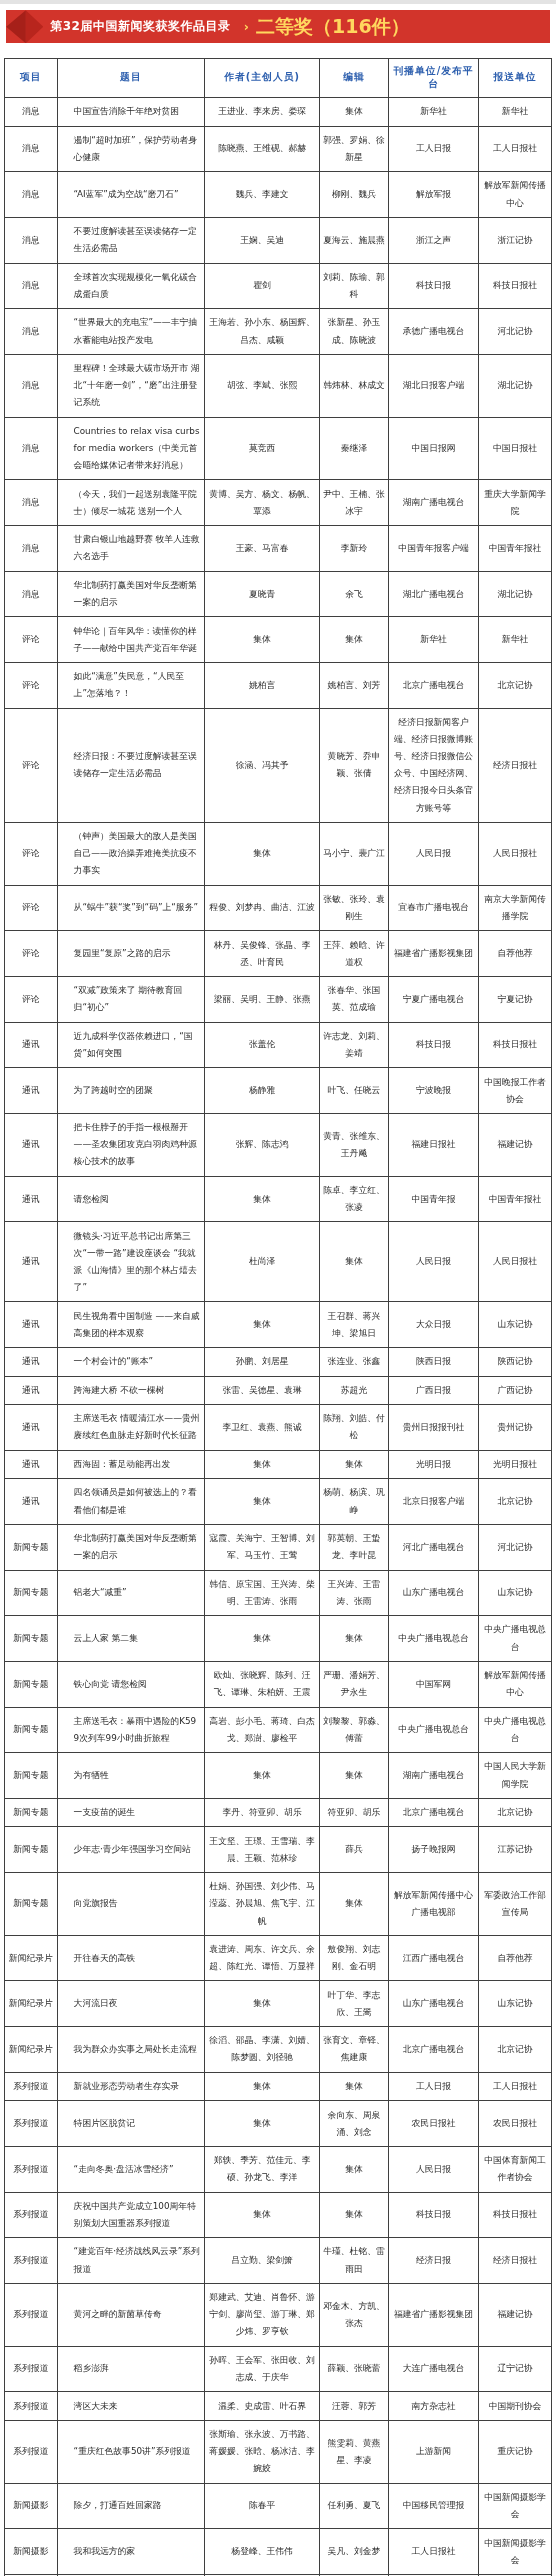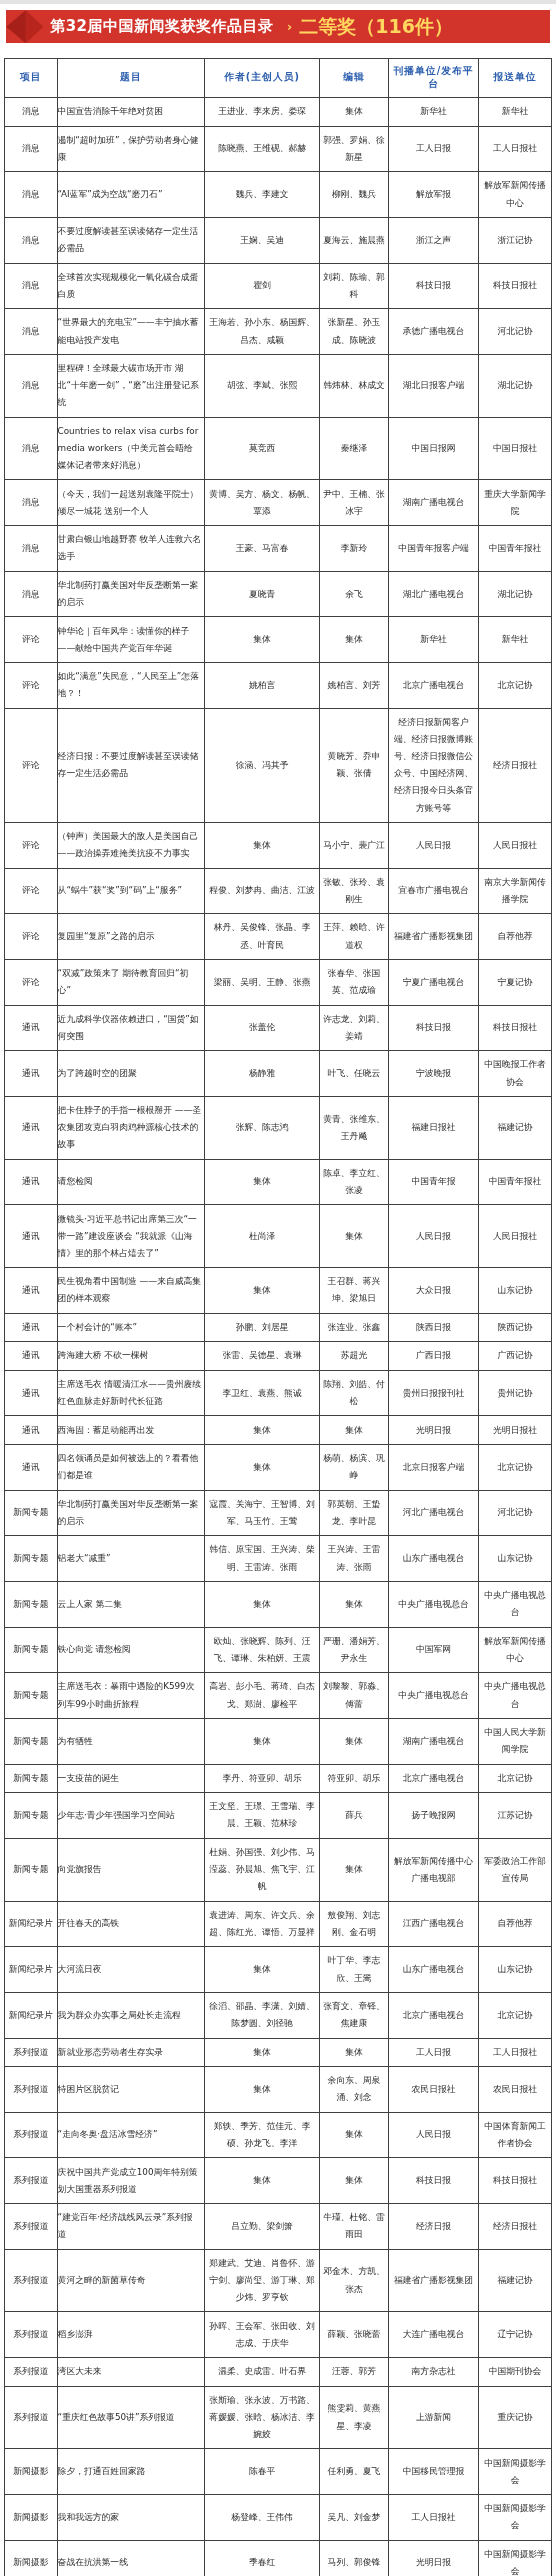--- a/index.html
+++ b/index.html
@@ -4,29 +4,29 @@
 <style>
   html,body{margin:0;padding:0;background:#ffffff;}
   body{width:556px;font-family:"DejaVu Sans","Liberation Sans",sans-serif;color:#2b2b2b;}
   .top-strip{height:4.1px;background:#e3e3e3;}
   .banner-wrap{padding:6.2px 6.2px 0 6.2px;}
   .banner{position:relative;background:#d2342b;height:33px;display:flex;align-items:center;overflow:hidden;}
   .banner-arrow{position:absolute;left:0;top:0;width:37px;height:33px;background:#a62019;
     clip-path:polygon(0 50%,19.6px 0,19.6px 100%);}
   .banner-arrow2{position:absolute;left:19.6px;top:0;width:17.5px;height:33px;background:#b8251d;
     clip-path:polygon(0 0,100% 50%,0 100%);}
-  .banner-title{margin-left:44px;color:#ffffff;font-size:15px;font-weight:bold;letter-spacing:0.5px;}
+  .banner-title{margin-left:44px;color:#ffffff;font-size:12px;font-weight:bold;letter-spacing:0.5px;}
   .banner-sep{color:#ffd75e;font-size:12.4px;font-weight:bold;margin:0 7.2px 0 13.4px;}
   .banner-sub{color:#ffd75e;font-size:19px;font-weight:bold;}
   .table-wrap{padding:14.4px 4.1px 5.2px 4.1px;}
   table{width:100%;border-collapse:collapse;table-layout:fixed;border:1px solid #3f3f3f;}
   th,td{border:0.5px solid #3f3f3f;vertical-align:middle;word-break:break-all;}
   th{color:#2d5fae;font-size:9.8px;font-weight:bold;padding:6.2px 2.1px;text-align:center;letter-spacing:1px;}
   td{font-size:8.8px;line-height:1.95;padding:5.2px 3.1px;text-align:center;}
-  td.c-title{text-align:left;padding-left:0;}
+  td.c-title{text-align:left;padding-left:16px;}
 </style>
 </head>
 <body>
 
 <div class="top-strip"></div>
 
 <div class="banner-wrap">
   <div class="banner">
     <div class="banner-arrow"></div>
     <div class="banner-arrow2"></div>

